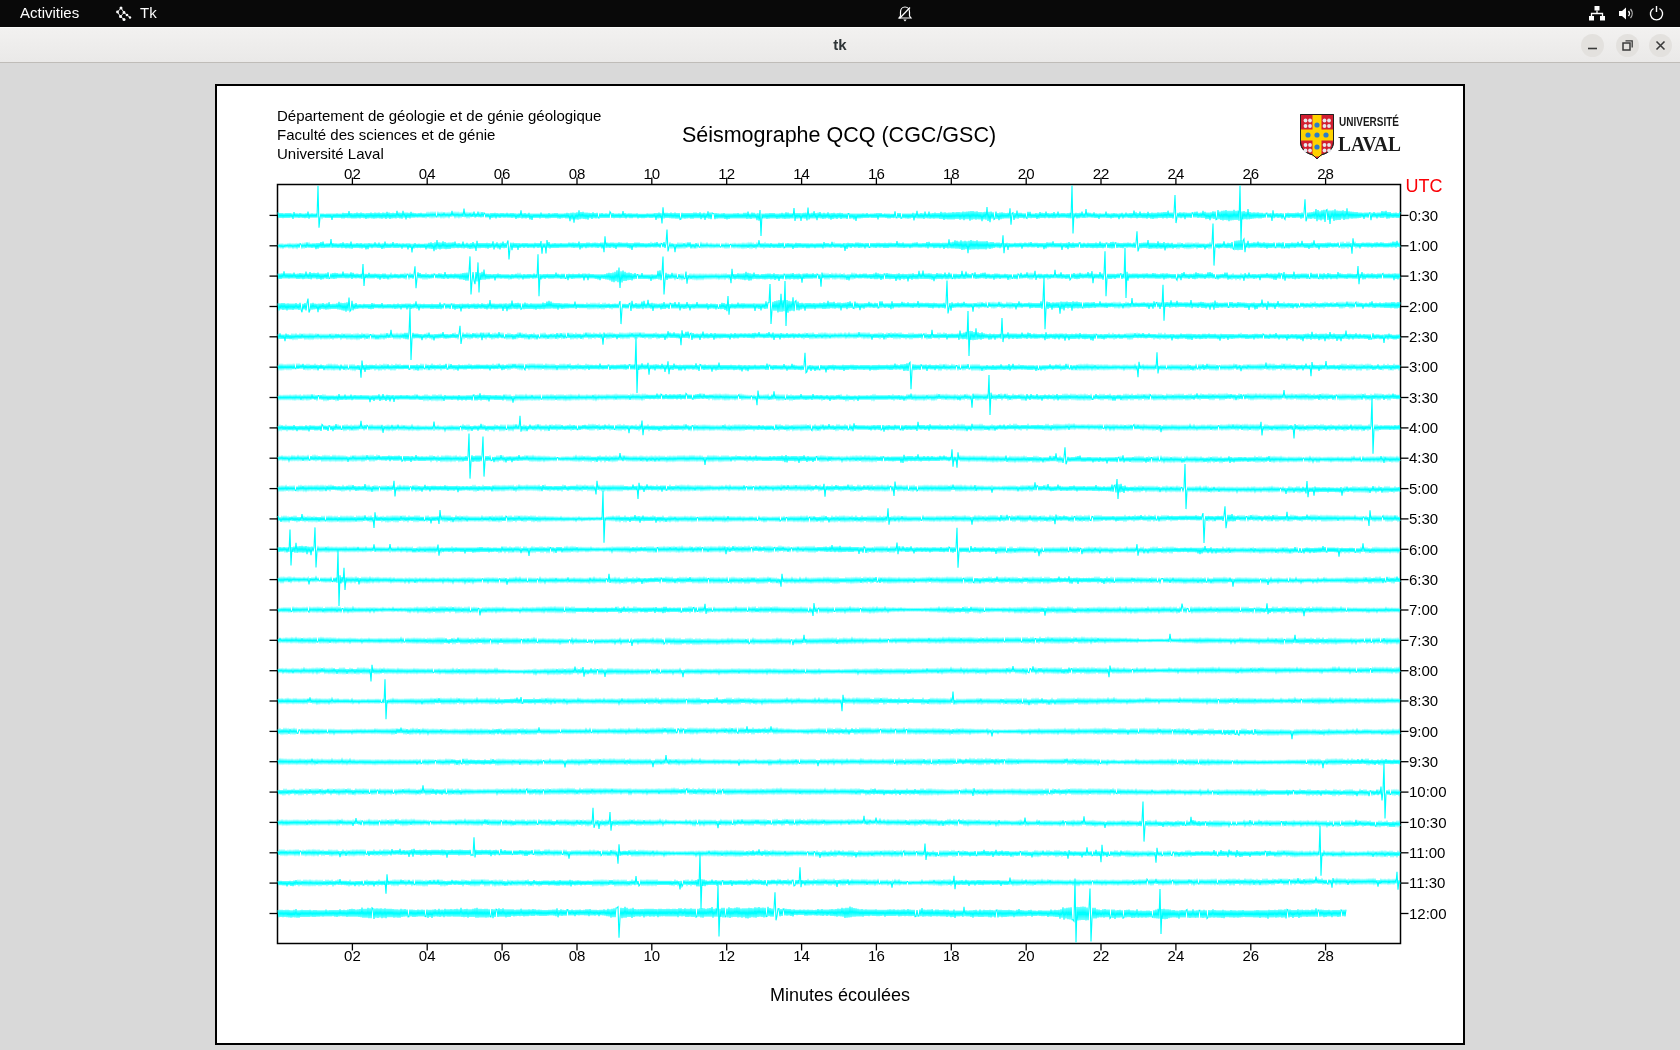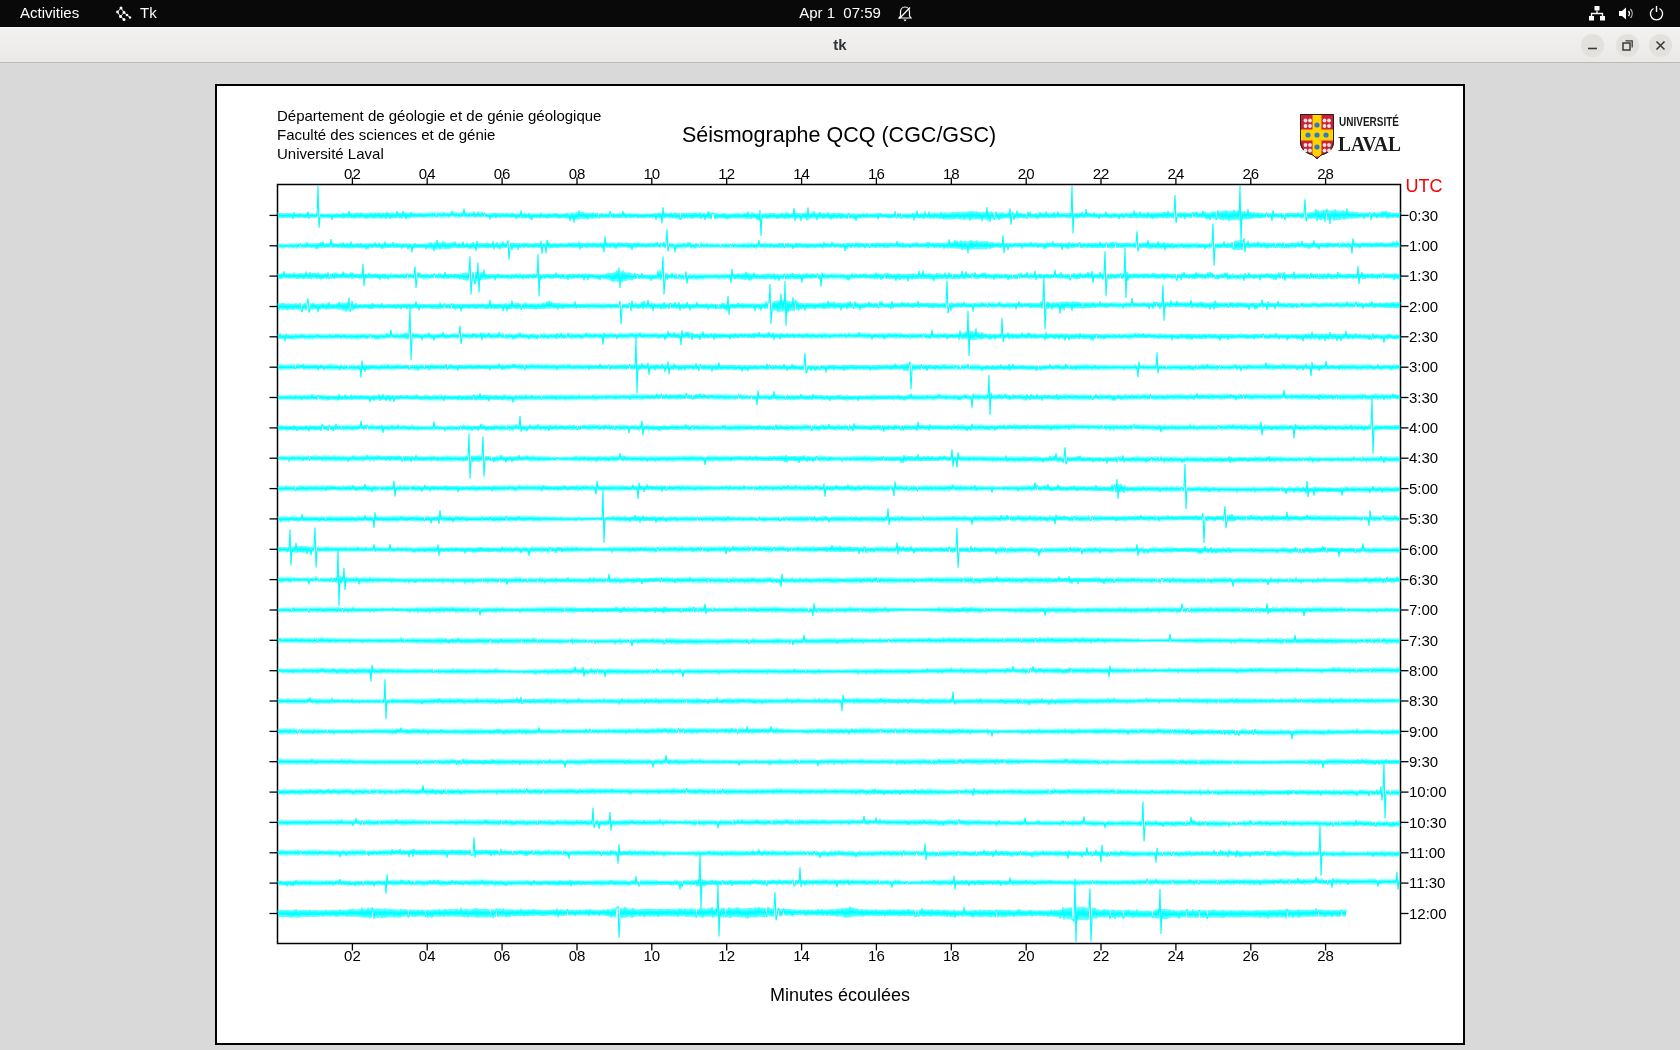--- a/index.html
+++ b/index.html
@@ -29,21 +29,20 @@
       <circle cx="6" cy="4" r="1.5"></circle>
       <circle cx="2.5" cy="8" r="1.4"></circle>
       <circle cx="9" cy="8.5" r="1.4"></circle>
       <circle cx="5.5" cy="12.5" r="1.5"></circle>
       <circle cx="12" cy="11" r="1.3"></circle>
       <circle cx="9" cy="15.5" r="1.5"></circle>
       <circle cx="15" cy="13.5" r="1.2"></circle>
     </g>
   </svg>
   <span class="tk">Tk</span>
-  <span class="clock">Apr 1&nbsp;&nbsp;07:59</span>
   <svg style="position:absolute;left:896px;top:5px" width="18" height="18" viewBox="0 0 18 18">
     <g stroke="#fdfdfd" stroke-width="1.2" fill="none">
       <path d="M9 2 C6 2 4.5 4.5 4.5 7 L4.5 11 L3 13 L15 13 L13.5 11 L13.5 7 C13.5 4.5 12 2 9 2 Z"></path>
       <path d="M7.3 14.6 L10.7 14.6 L9 16.4 Z" fill="#fdfdfd" stroke="none"></path>
       <path d="M3.5 13.5 L14 2.5"></path>
     </g>
   </svg>
   <svg style="position:absolute;left:1588px;top:5px" width="18" height="17" viewBox="0 0 18 17">
     <g fill="#fdfdfd" stroke="none">
       <rect x="6.5" y="1" width="5" height="4.5"></rect>

